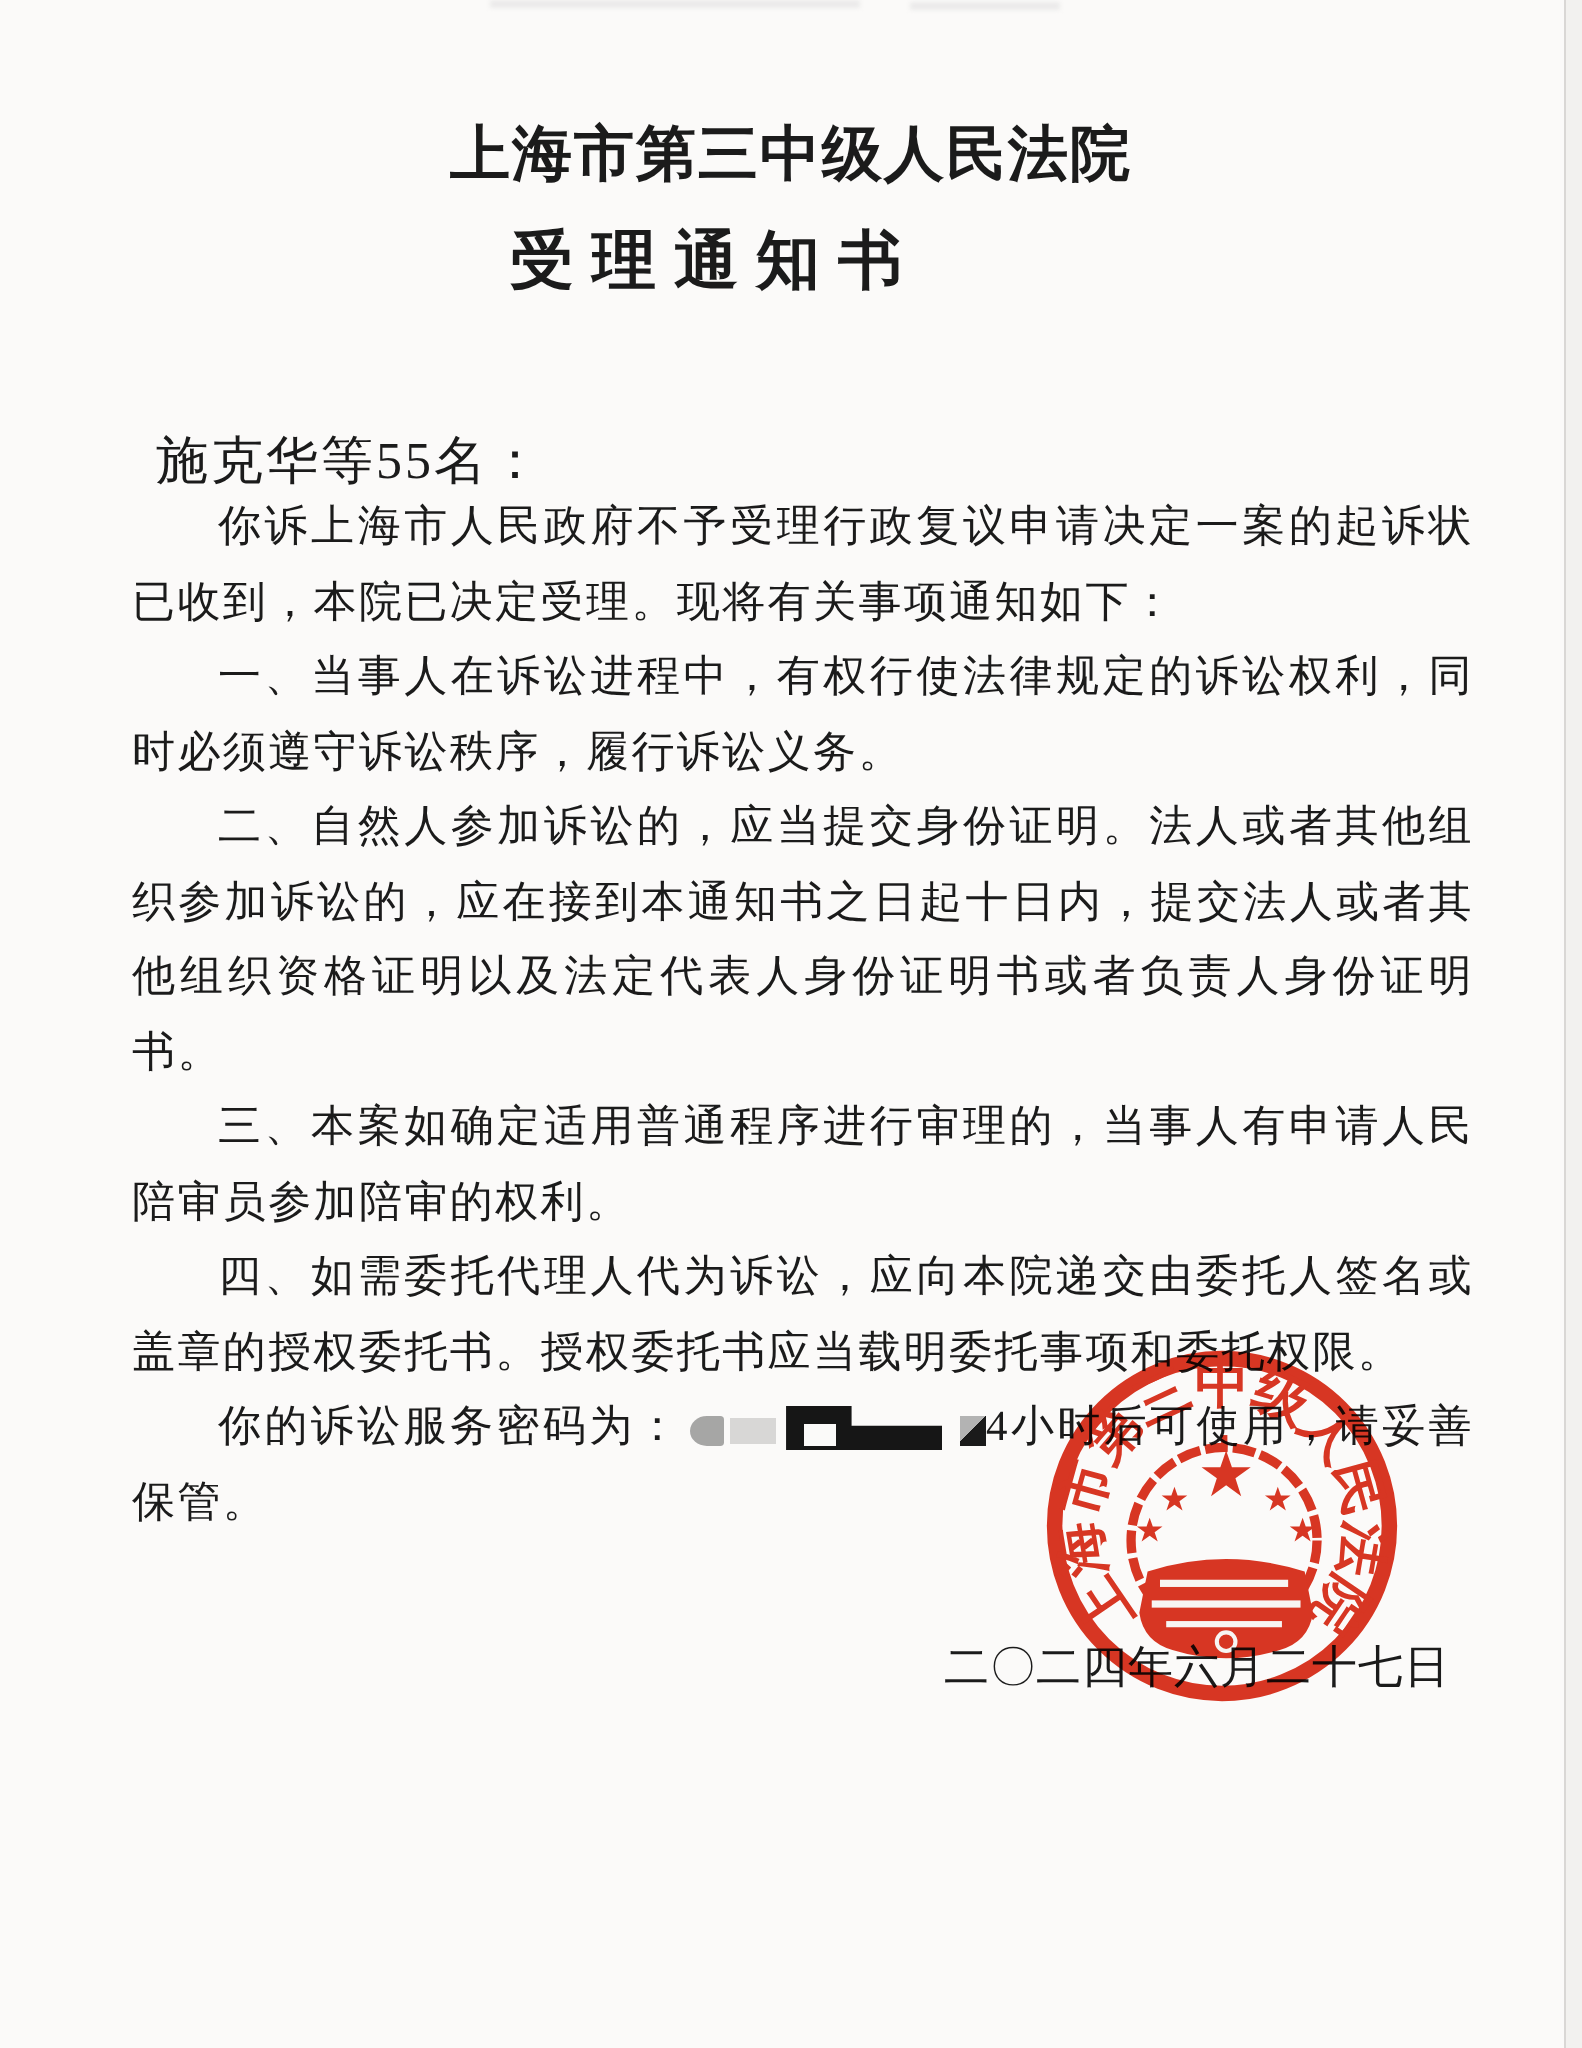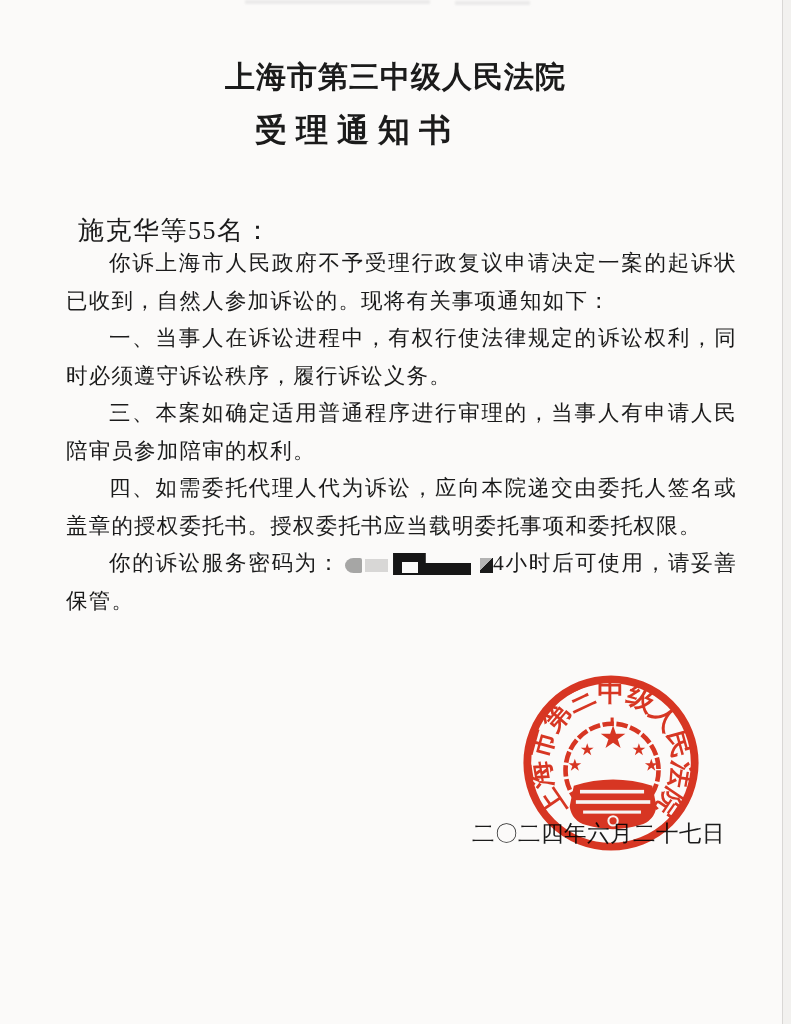--- a/index.html
+++ b/index.html
@@ -67,22 +67,23 @@
   <div class="top-smudge smudge-a"></div>
   <div class="top-smudge smudge-b"></div>
   <div class="paper-edge-shade"></div>
   <div class="paper-edge-line"></div>
 
   <div class="court-name">上海市第三中级人民法院</div>
   <div class="doc-title">受理通知书</div>
   <div class="addressee">施克华等55名：</div>
 
   <div class="body-text">
-    <p>你诉上海市人民政府不予受理行政复议申请决定一案的起诉状已收到，自然人参加诉讼的。现将有关事项通知如下：</p>
+    <p>你诉上海市人民政府不予受理行政复议申请决定一案的起诉状已收到，本院已决定受理。现将有关事项通知如下：</p>
     <p>一、当事人在诉讼进程中，有权行使法律规定的诉讼权利，同时必须遵守诉讼秩序，履行诉讼义务。</p>
+    <p>二、自然人参加诉讼的，应当提交身份证明。法人或者其他组织参加诉讼的，应在接到本通知书之日起十日内，提交法人或者其他组织资格证明以及法定代表人身份证明书或者负责人身份证明书。</p>
     <p>三、本案如确定适用普通程序进行审理的，当事人有申请人民陪审员参加陪审的权利。</p>
     <p>四、如需委托代理人代为诉讼，应向本院递交由委托人签名或盖章的授权委托书。授权委托书应当载明委托事项和委托权限。</p>
     <p><span>你的诉讼服务密码为：</span><span class="redact redact-blob"></span><span class="redact redact-light"></span><span class="redact redact-main"><span class="redact-notch"></span></span><span class="redact redact-small"></span><span>4小时后可使用，请妥善保管。</span></p>
   </div>
 
   <div class="doc-date">二〇二四年六月二十七日</div>
 
   <svg class="seal" width="186" height="186" viewBox="0 0 180 180">
     <circle cx="90" cy="90" r="81" fill="none" stroke="#d92a15" stroke-width="7.5"></circle>
     <path id="sealArc" d="M 40.9 124.4 A 60 60 0 1 1 139.1 124.4" fill="none"></path>

